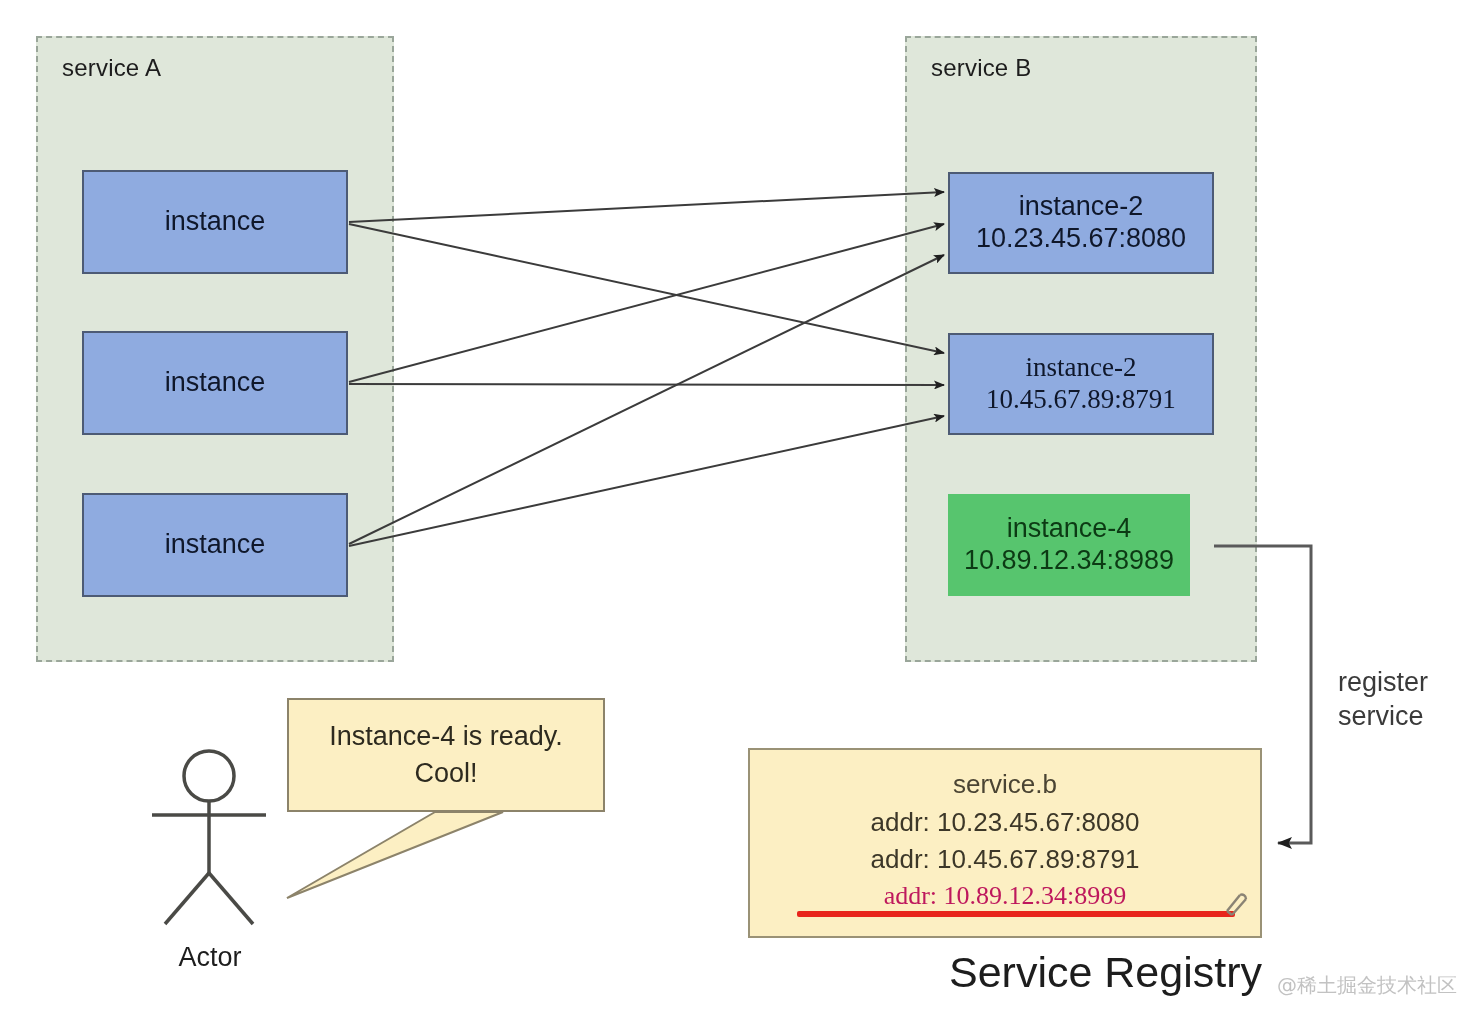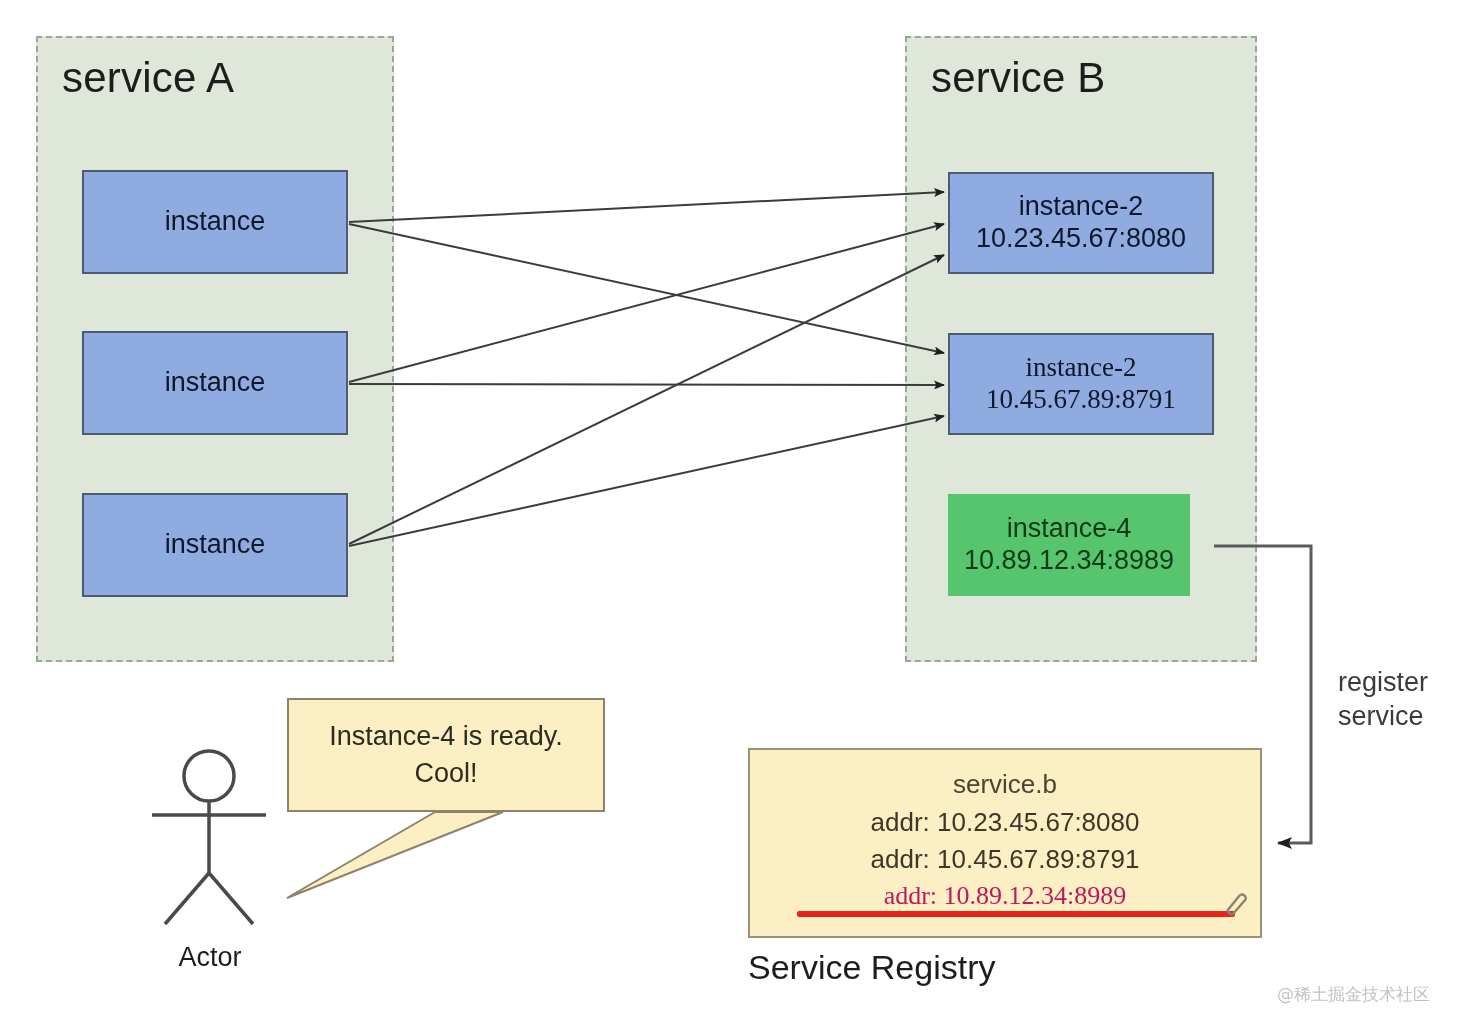--- a/index.html
+++ b/index.html
@@ -22,21 +22,21 @@
   .service-group {
     position: absolute;
     background: #dfe7da;
     border: 2px dashed #9aa69a;
     box-sizing: border-box;
   }
   .service-title {
     position: absolute;
     left: 24px;
     top: 16px;
-    font-size: 42px;
+    font-size: 24px;
     color: #1d1d1d;
     letter-spacing: 0.2px;
     white-space: nowrap;
   }
   
   .node {
     position: absolute;
     box-sizing: border-box;
     display: flex;
     flex-direction: column;
@@ -83,22 +83,22 @@
   .registry-box .addr {
     color: #3c3728;
     white-space: nowrap;
   }
   .registry-box .addr.highlight {
     color: #be185d;
     font-family: Liberation Serif, serif;
   }
   .registry-label {
     position: absolute;
-    text-align: left;
-    font-size: 34px;
+    text-align: right;
+    font-size: 43px;
     color: #1d1d1d;
     white-space: nowrap;
   }
   .red-underline {
     position: absolute;
     background: #e8251c;
     height: 6px;
     border-radius: 2px;
   }
   
@@ -129,25 +129,24 @@
     position: absolute;
     font-size: 27px;
     color: #3a3a3a;
     line-height: 1.25;
     text-align: left;
     white-space: nowrap;
   }
   
   .watermark {
     position: absolute;
-    font-size: 17px;
+    font-size: 20px;
     color: #c2c2c2;
     white-space: nowrap;
     font-family: "DejaVu Sans", sans-serif;
-    margin-top: 11px;
   }
   
   svg.overlay {
     position: absolute;
     left: 0;
     top: 0;
     width: 1470px;
     height: 1022px;
     pointer-events: none;
   }

